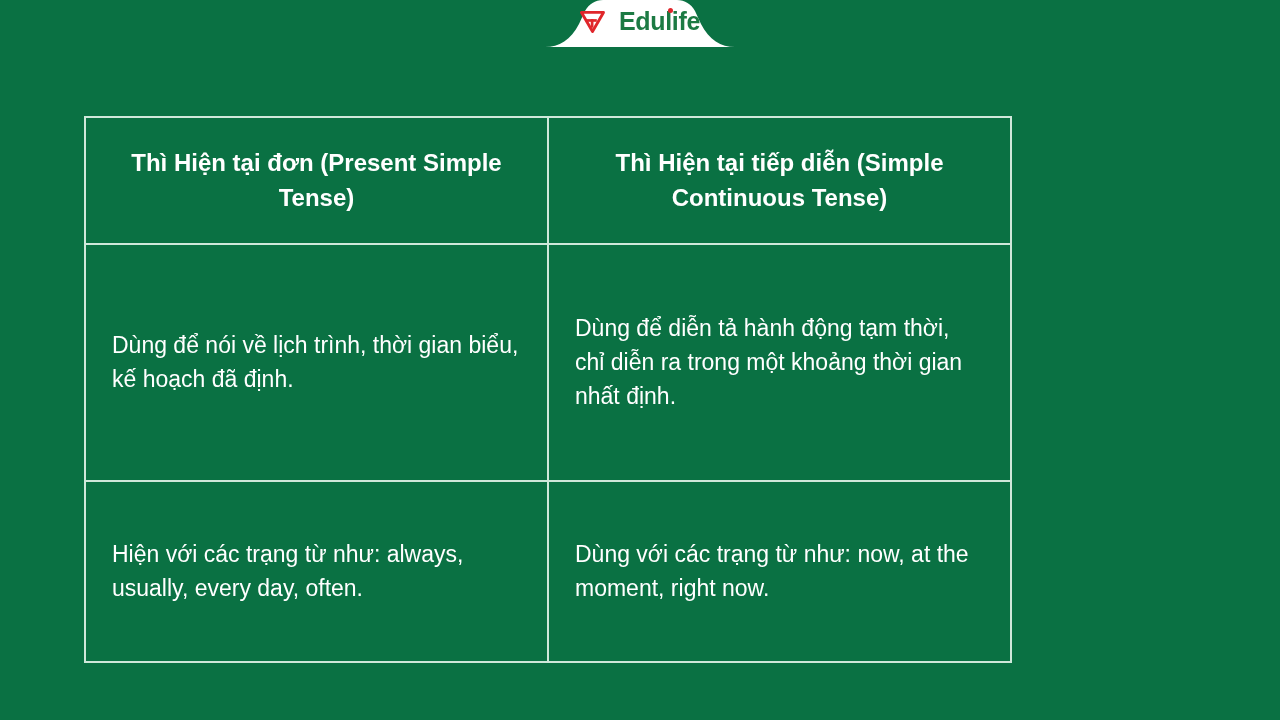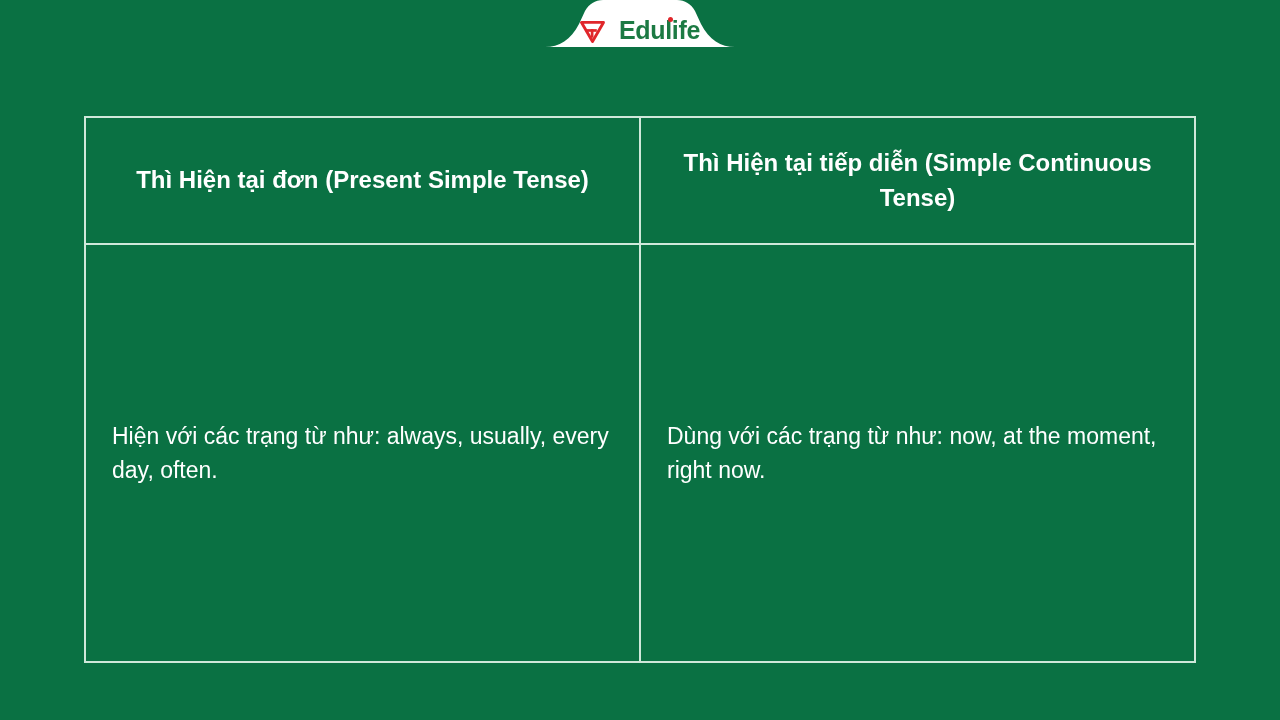--- a/index.html
+++ b/index.html
@@ -25,21 +25,21 @@
     z-index: 5;
   }
   .logo-tab-shape {
     position: absolute;
     inset: 0;
   }
   .logo-inner {
     position: absolute;
     inset: 0;
     display: flex;
-    align-items: flex-end;
+    align-items: center;
     justify-content: center;
     gap: 14px;
     padding-bottom: 4px;
   }
   .logo-mark {
     width: 25px;
     height: 22px;
     display: block;
     flex: 0 0 auto;
   }
@@ -60,21 +60,21 @@
     border-radius: 50%;
     top: -1px;
     left: 49px;
   }
 
   
   .table-wrap {
     position: absolute;
     left: 84px;
     top: 116px;
-    width: 1112px;
+    width: 928px;
     height: 547px;
   }
   table.compare {
     width: 100%;
     height: 100%;
     border-collapse: collapse;
     table-layout: fixed;
   }
   table.compare th,
   table.compare td {
@@ -124,19 +124,23 @@
 
 <div class="table-wrap">
   <table class="compare">
     <thead>
       <tr>
         <th>Thì Hiện tại đơn (Present Simple Tense)</th>
         <th>Thì Hiện tại tiếp diễn (Simple Continuous Tense)</th>
       </tr>
     </thead>
     <tbody>
+      <tr class="row-b">
+        <td>Dùng để nói về lịch trình, thời gian biểu, kế hoạch đã định.</td>
+        <td>Dùng để diễn tả hành động tạm thời, chỉ diễn ra trong một khoảng thời gian nhất định.</td>
+      </tr>
       <tr class="row-c">
         <td>Hiện với các trạng từ như: always, usually, every day, often.</td>
         <td>Dùng với các trạng từ như: now, at the moment, right now.</td>
       </tr>
     </tbody>
   </table>
 </div>
 
 </body></html>

